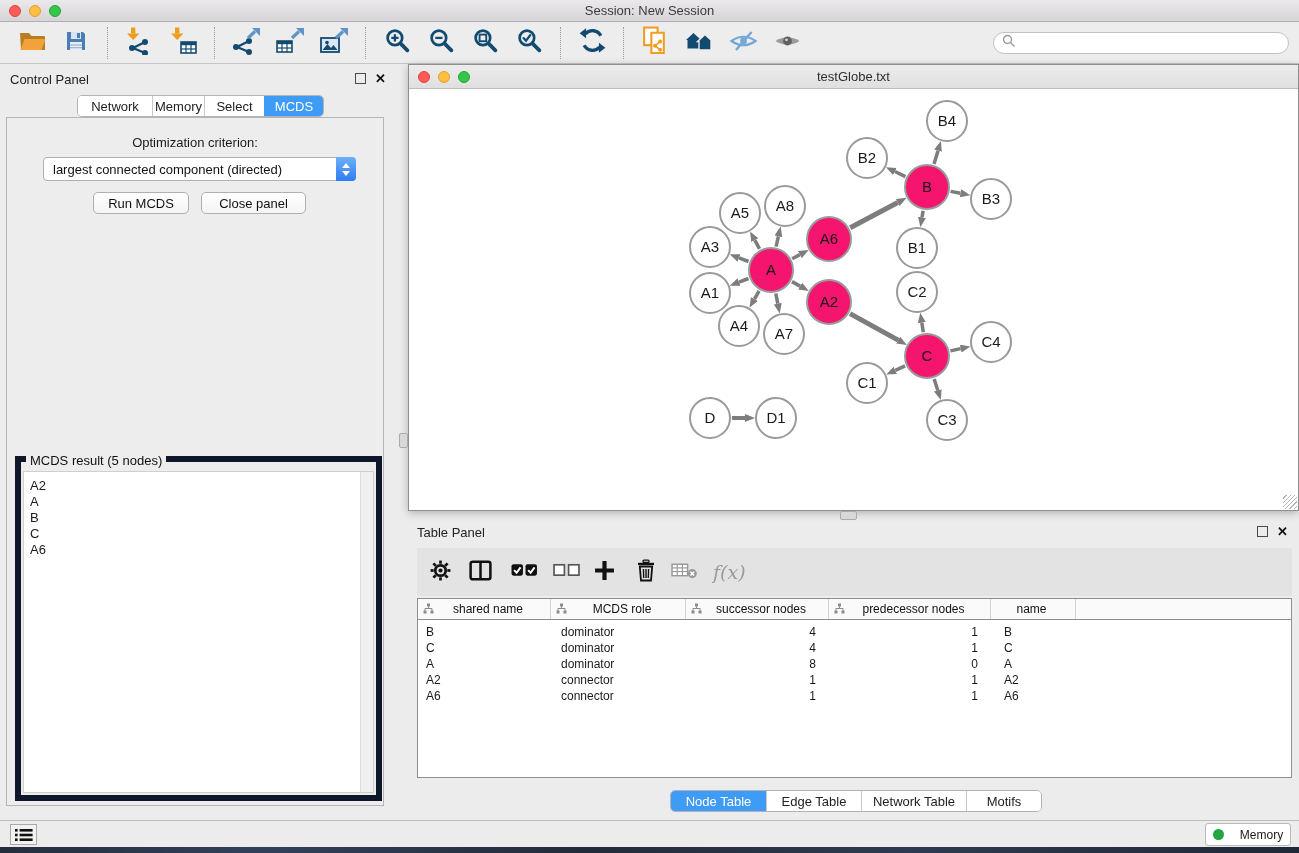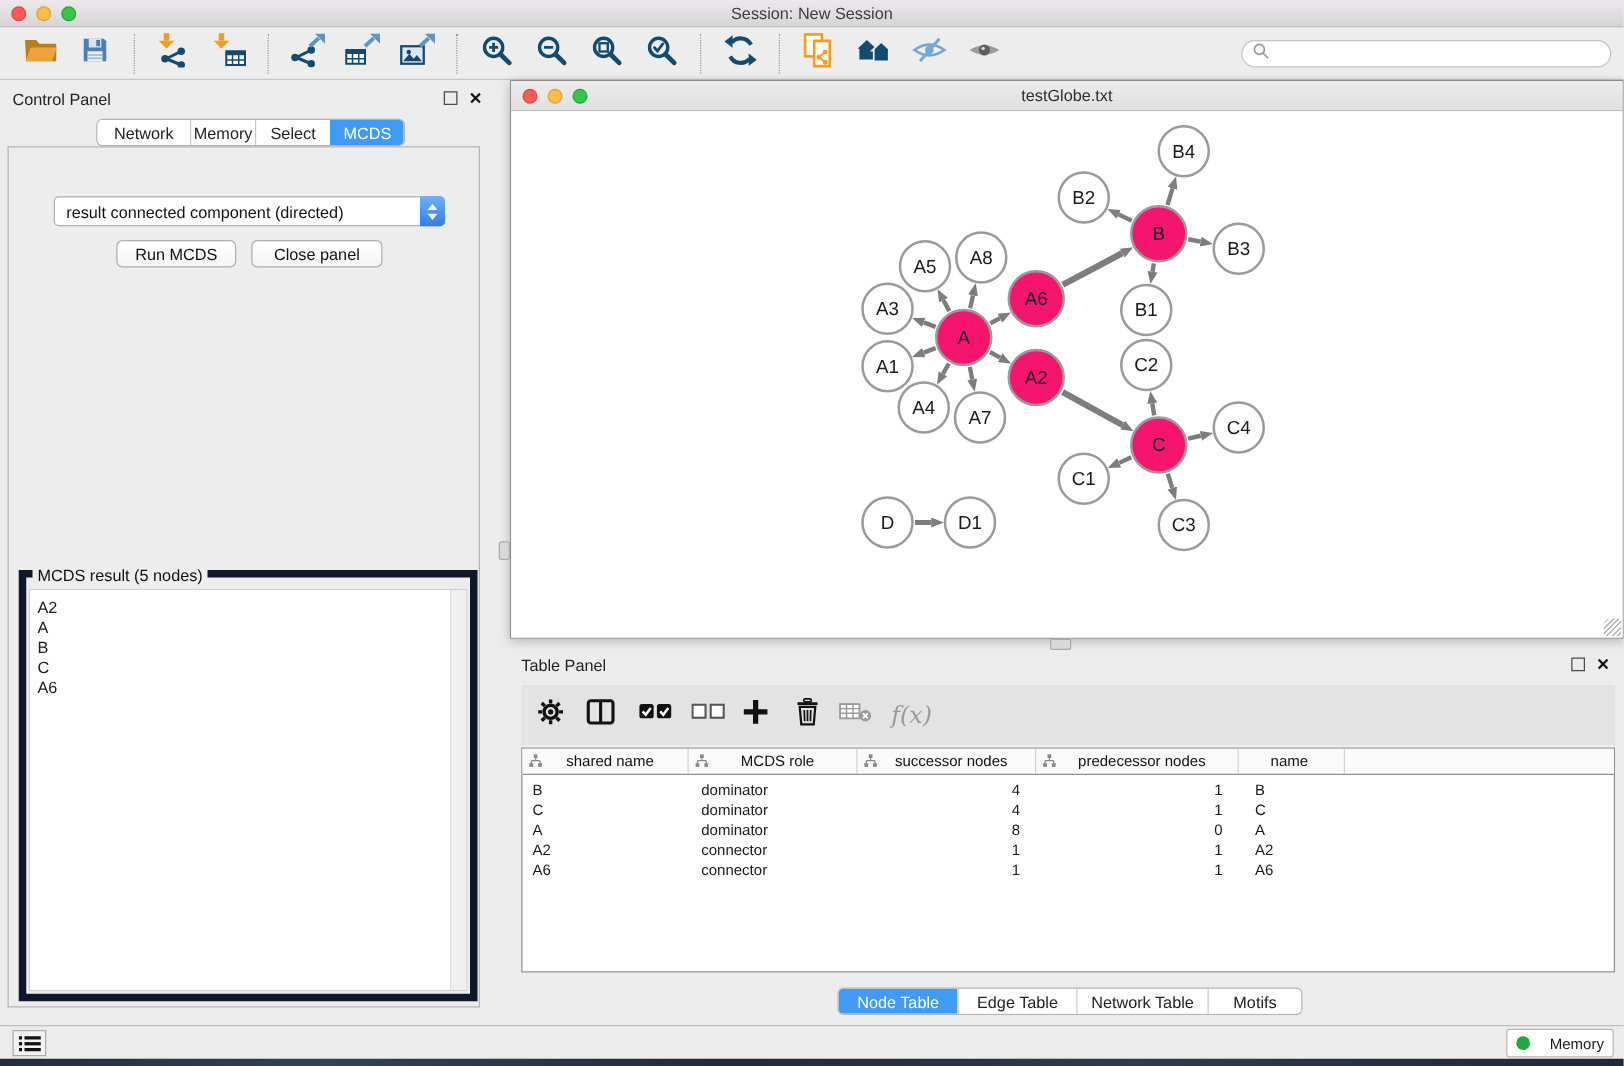--- a/index.html
+++ b/index.html
@@ -332,22 +332,23 @@
 </div>
 
 <div class="cp-tabs seg">
     <span class="s" style="width: 74px;">Network</span>
     <span class="s" style="width: 52px;">Memory</span>
     <span class="s" style="width: 60px;">Select</span>
     <span class="s active" style="width: 59px;">MCDS</span>
   </div>
 
 <div class="cp-body">
+  <div class="opt-label">Optimization criterion:</div>
   <div class="dropdown">
-    <span class="dd-text">result connected component (directed)</span>
+    <span class="dd-text">largest connected component (directed)</span>
     <span class="dd-stepper">
       <span class="chev-up"></span>
         <span class="chev-down"></span>
     </span>
   </div>
   <div class="btn" style="left:86px; top:74px; width:96px;">Run MCDS</div>
   <div class="btn" style="left:194px; top:74px; width:105px;">Close panel</div>
 
   <div class="groupbox">
     <span class="legend">MCDS result (5 nodes)</span>

